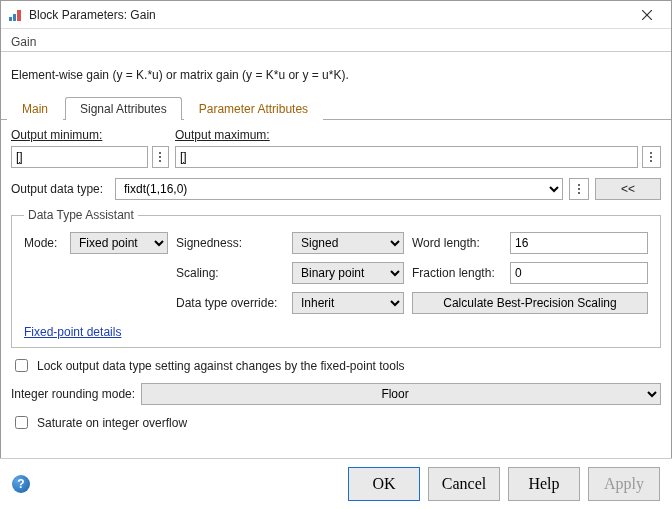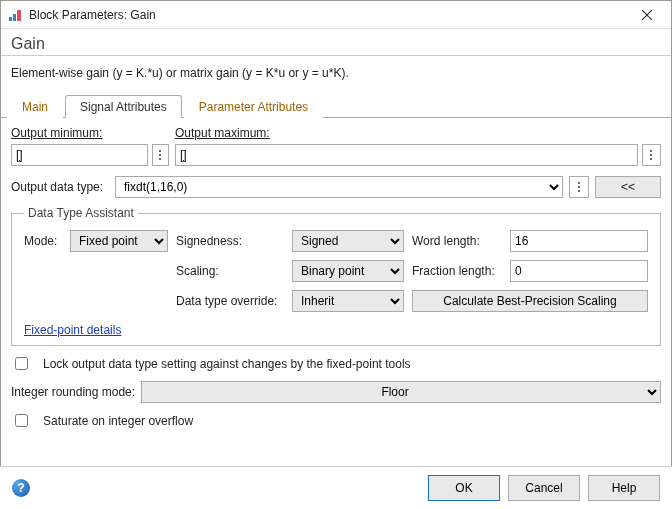--- a/index.html
+++ b/index.html
@@ -28,25 +28,25 @@
     margin-right: 6px;
   }
   .titlebar .title-text { flex: 1; font-size: 12px; }
   .titlebar .close {
     width: 40px; height: 26px;
     display: flex; align-items: center; justify-content: center;
     color: #333; font-size: 14px;
   }
 
   .section-header {
-    font-size: 16px;
+    font-size: 12px;
     color: #444;
     padding: 6px 10px 2px 10px;
     border-bottom: 1px solid #ccc;
-    margin-bottom: 2px;
+    margin-bottom: 8px;
   }
   .description {
     font-size: 12px;
     padding: 8px 10px 4px 10px;
   }
 
   .tabs {
     display: flex;
     align-items: flex-end;
     height: 26px;
@@ -140,21 +140,21 @@
     background: #e9e9e9;
     font-size: 12px;
     white-space: nowrap;
     padding: 0 12px;
   }
   .fixedpoint-link {
     color: #1a3db8; text-decoration: underline;
     margin-top: 4px; display: inline-block;
   }
 
-  .checkbox-row { display: flex; align-items: center; gap: 12px; margin: 8px 0; }
+  .checkbox-row { display: flex; align-items: center; gap: 6px; margin: 8px 0; }
   .checkbox-row input[type=checkbox] { width: 13px; height: 13px; }
 
   .rounding-row { display: flex; align-items: center; gap: 6px; margin: 4px 0 8px 0; }
   .rounding-row select { flex: 1; background: #e9e9e9; text-align: center; }
 
   .footer {
     position: absolute;
     left: 0; right: 0; bottom: 0;
     border-top: 1px solid #ccc;
     padding: 8px 12px;
@@ -166,22 +166,22 @@
     width: 18px; height: 18px;
     border-radius: 50%;
     background: radial-gradient(circle at 30% 30%, #5aa4e6 0%, #1b5fa8 100%);
     color: #fff;
     font-weight: bold;
     font-size: 12px;
     display: flex; align-items: center; justify-content: center;
   }
   .footer .btns { margin-left: auto; display: flex; gap: 8px; }
   .footer button {
-    width: 72px; height: 26px;
-    font-family: Liberation Sans, sans-serif; font-size: 12px;
+    width: 72px; height: 34px;
+    font-family: Liberation Serif, serif; font-size: 16px;
     background: #e9e9e9;
     border: 1px solid #a9a9a9;
   }
   .footer button.primary { border-color: #1a6dd2; }
   .footer button:disabled { color: #999; }
 </style>
 </head>
 <body>
 
 <div class="titlebar">
@@ -300,14 +300,15 @@
   </div>
 
 </div>
 
 <div class="footer">
   <div class="help-icon">?</div>
   <div class="btns">
     <button class="primary">OK</button>
     <button>Cancel</button>
     <button>Help</button>
+    <button disabled="">Apply</button>
   </div>
 </div>
 
 </body></html>

